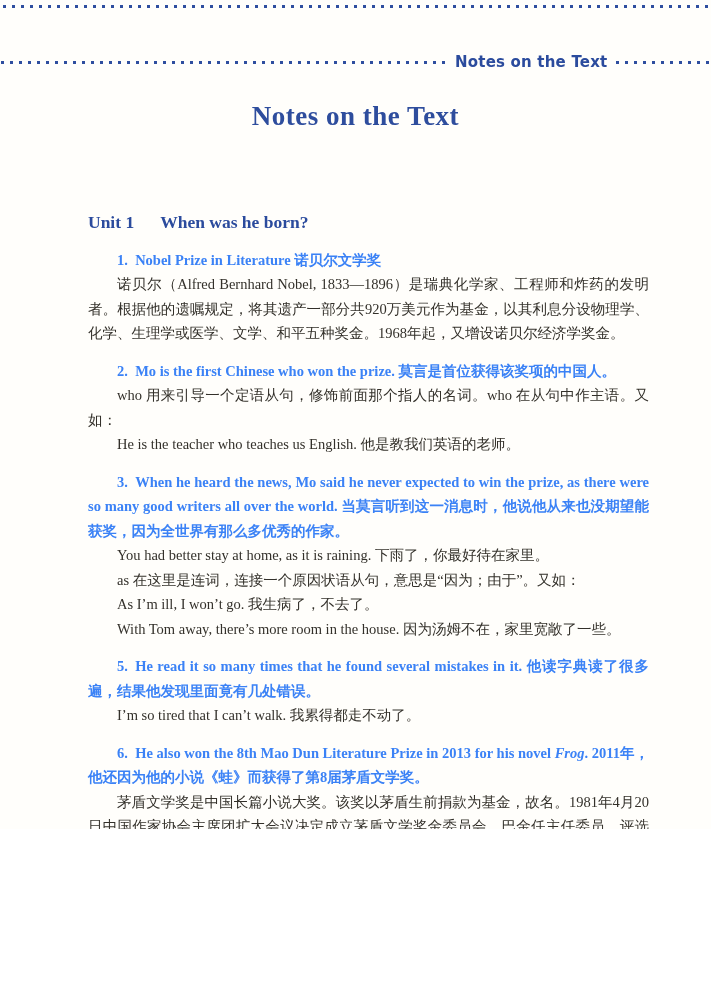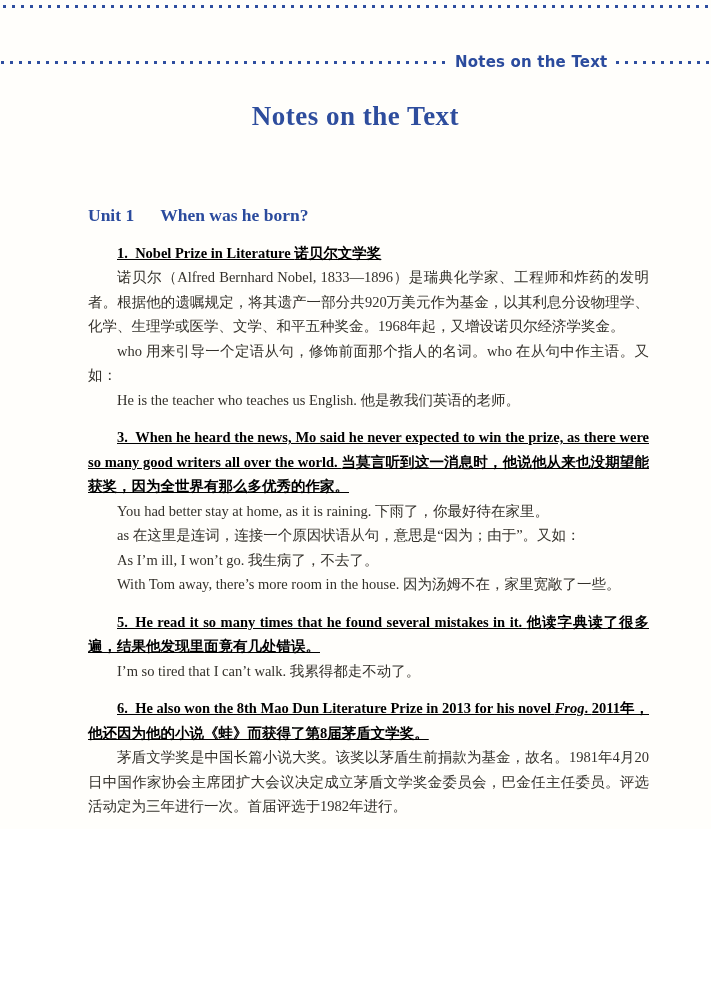--- a/index.html
+++ b/index.html
@@ -29,31 +29,31 @@
     font-weight:bold; font-size:15px; color:#2b4b9d;
     white-space:nowrap; letter-spacing:0.2px;
   }
   .title {
     position:absolute; top:101px; left:0; width:100%;
     margin:0; text-align:center;
     font-size:27px; font-weight:bold; color:#2e4d9d;
     letter-spacing:0.5px;
   }
   .content {
-    position:absolute; top:203px; left:88px; width:561px;
+    position:absolute; top:210px; left:88px; width:561px;
     color:#33302a; font-size:14.5px; line-height:24.5px;
     text-align:justify;
   }
   .unit {
     margin:0 0 7px 0; font-size:17.5px; font-weight:bold; color:#2b4b9d;
     text-align:left;
   }
   .unit-label { margin-right:26px; }
   .para { margin:0; text-indent:2em; }
-  .para.bold { font-weight:bold; color:#000000; margin-top:13px;text-decoration:underline; }
+  .para.bold { font-weight:bold; color:#3b82f6; margin-top:13px; }
   .page-badge {
     position:absolute; left:558px; top:930px;
     width:34px; height:23px; border-radius:50%;
     background:#4d7c0f;
     display:flex; align-items:center; justify-content:center;
     color:#ffffff; font-family:"DejaVu Sans","Liberation Sans",sans-serif;
     font-weight:bold; font-size:13.5px;
   }
 </style>
 </head>
@@ -74,20 +74,21 @@
   <div class="content">
 
     <h2 class="unit"><span class="unit-label">Unit 1</span><span>When was he born?</span></h2>
 
     <section>
       <p class="para bold"><span>1. Nobel Prize in Literature </span><i></i><span></span><span>诺贝尔文学奖</span></p>
       <p class="para">诺贝尔（Alfred Bernhard Nobel, 1833—1896）是瑞典化学家、工程师和炸药的发明者。根据他的遗嘱规定，将其遗产一部分共920万美元作为基金，以其利息分设物理学、化学、生理学或医学、文学、和平五种奖金。1968年起，又增设诺贝尔经济学奖金。</p>
     </section>
 
     <section>
+      <p class="para bold"><span>2. Mo is the first Chinese who won the prize. </span><i></i><span></span><span>莫言是首位获得该奖项的中国人。</span></p>
       <p class="para">who 用来引导一个定语从句，修饰前面那个指人的名词。who 在从句中作主语。又如：</p>
       <p class="para">He is the teacher who teaches us English. 他是教我们英语的老师。</p>
     </section>
 
     <section>
       <p class="para bold"><span>3. When he heard the news, Mo said he never expected to win the prize, as there were so many good writers all over the world. </span><i></i><span></span><span>当莫言听到这一消息时，他说他从来也没期望能获奖，因为全世界有那么多优秀的作家。</span></p>
       <p class="para">You had better stay at home, as it is raining. 下雨了，你最好待在家里。</p>
       <p class="para">as 在这里是连词，连接一个原因状语从句，意思是“因为；由于”。又如：</p>
       <p class="para">As I’m ill, I won’t go. 我生病了，不去了。</p>
     </section>

